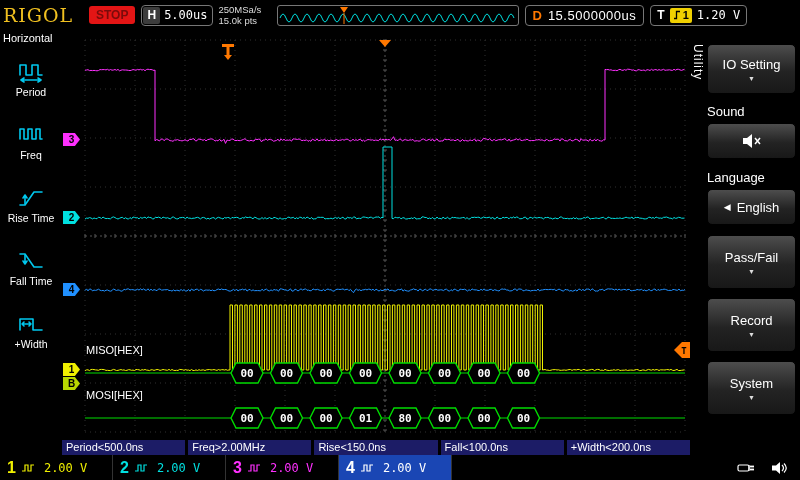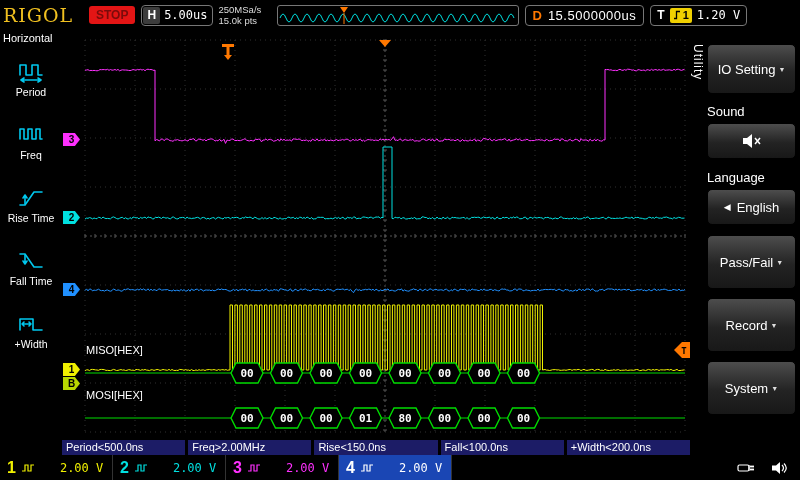--- a/index.html
+++ b/index.html
@@ -32,38 +32,38 @@
 
   
   .wave-area{position:absolute;top:30px;left:62px;width:628px;height:410px;background:#000}
   .bus-label{position:absolute;left:24px;font-size:11px;color:#fff}
   .wtag{position:absolute;left:1px;width:17px;height:13px;font-size:10px;font-weight:bold;color:#000;display:flex;align-items:center;justify-content:center;clip-path:polygon(0 0,70% 0,100% 50%,70% 100%,0 100%);cursor:pointer}
 
   
   .right-menu{position:absolute;top:30px;left:690px;width:110px;height:410px;background:#000;display:flex}
   .menu-title{writing-mode:vertical-rl;font-size:12px;color:#fff;padding:14px 0 0 1px;width:15px;letter-spacing:1px}
   .menu-col{flex:1;padding:14px 4px 0 2px;display:flex;flex-direction:column}
-  .menu-btn{background:linear-gradient(#4d4d4d,#232323 55%,#181818);border:1px solid #000;border-radius:5px;color:#fff;font-size:13px;display:flex;flex-direction:row;align-items:center;justify-content:center;gap:3px;font-family:inherit;cursor:pointer}
+  .menu-btn{background:linear-gradient(#4d4d4d,#232323 55%,#181818);border:1px solid #000;border-radius:5px;color:#fff;font-size:13px;display:flex;flex-direction:column;align-items:center;justify-content:center;gap:3px;font-family:inherit;cursor:pointer}
   .menu-btn.big{height:50px;margin-bottom:9px}
   .menu-btn.big2{height:54px;margin-bottom:9px}
   .menu-btn.small{height:36px;margin-bottom:10px;flex-direction:row;gap:6px}
   .menu-label{font-size:13px;color:#fff;margin:1px 0 3px;height:16px}
   .chev{font-size:7px;color:#ddd;line-height:1}
   .larr{font-size:9px;color:#fff}
 
   
   .measure-bar{position:absolute;left:62px;top:440px;width:628px;height:16px;display:flex;gap:3px;background:#000}
   .meas{flex:1;background:#1c1c66;color:#fff;font-size:11px;line-height:15px;padding-left:4px;white-space:nowrap;overflow:hidden;cursor:pointer}
 
   
   .bottom-bar{position:absolute;left:0;top:455px;width:800px;height:25px;background:#000;display:flex;align-items:stretch}
   .ch-block{width:113px;display:flex;align-items:center;gap:5px;padding:0 7px;border-right:1px solid #333;color:var(--c,#fff);cursor:pointer}
   .ch-num{font-size:16px;font-weight:bold}
   .coup{width:14px;height:10px;stroke:var(--c,#fff);fill:none;stroke-width:1.2px}
-  .ch-val{font-size:12px;margin-left:20px;font-family:"DejaVu Sans Mono",monospace}
+  .ch-val{font-size:12px;margin-left:4px;font-family:"DejaVu Sans Mono",monospace}
   .bar-icons{margin-left:auto;display:flex;gap:14px;padding-right:12px;align-items:center}
 </style>
 </head>
 <body>
 
 <header class="top-bar">
   <div class="logo">RIGOL</div>
   <button class="run-state">STOP</button>
   <div class="h-box">
     <span class="h-chip">H</span>

